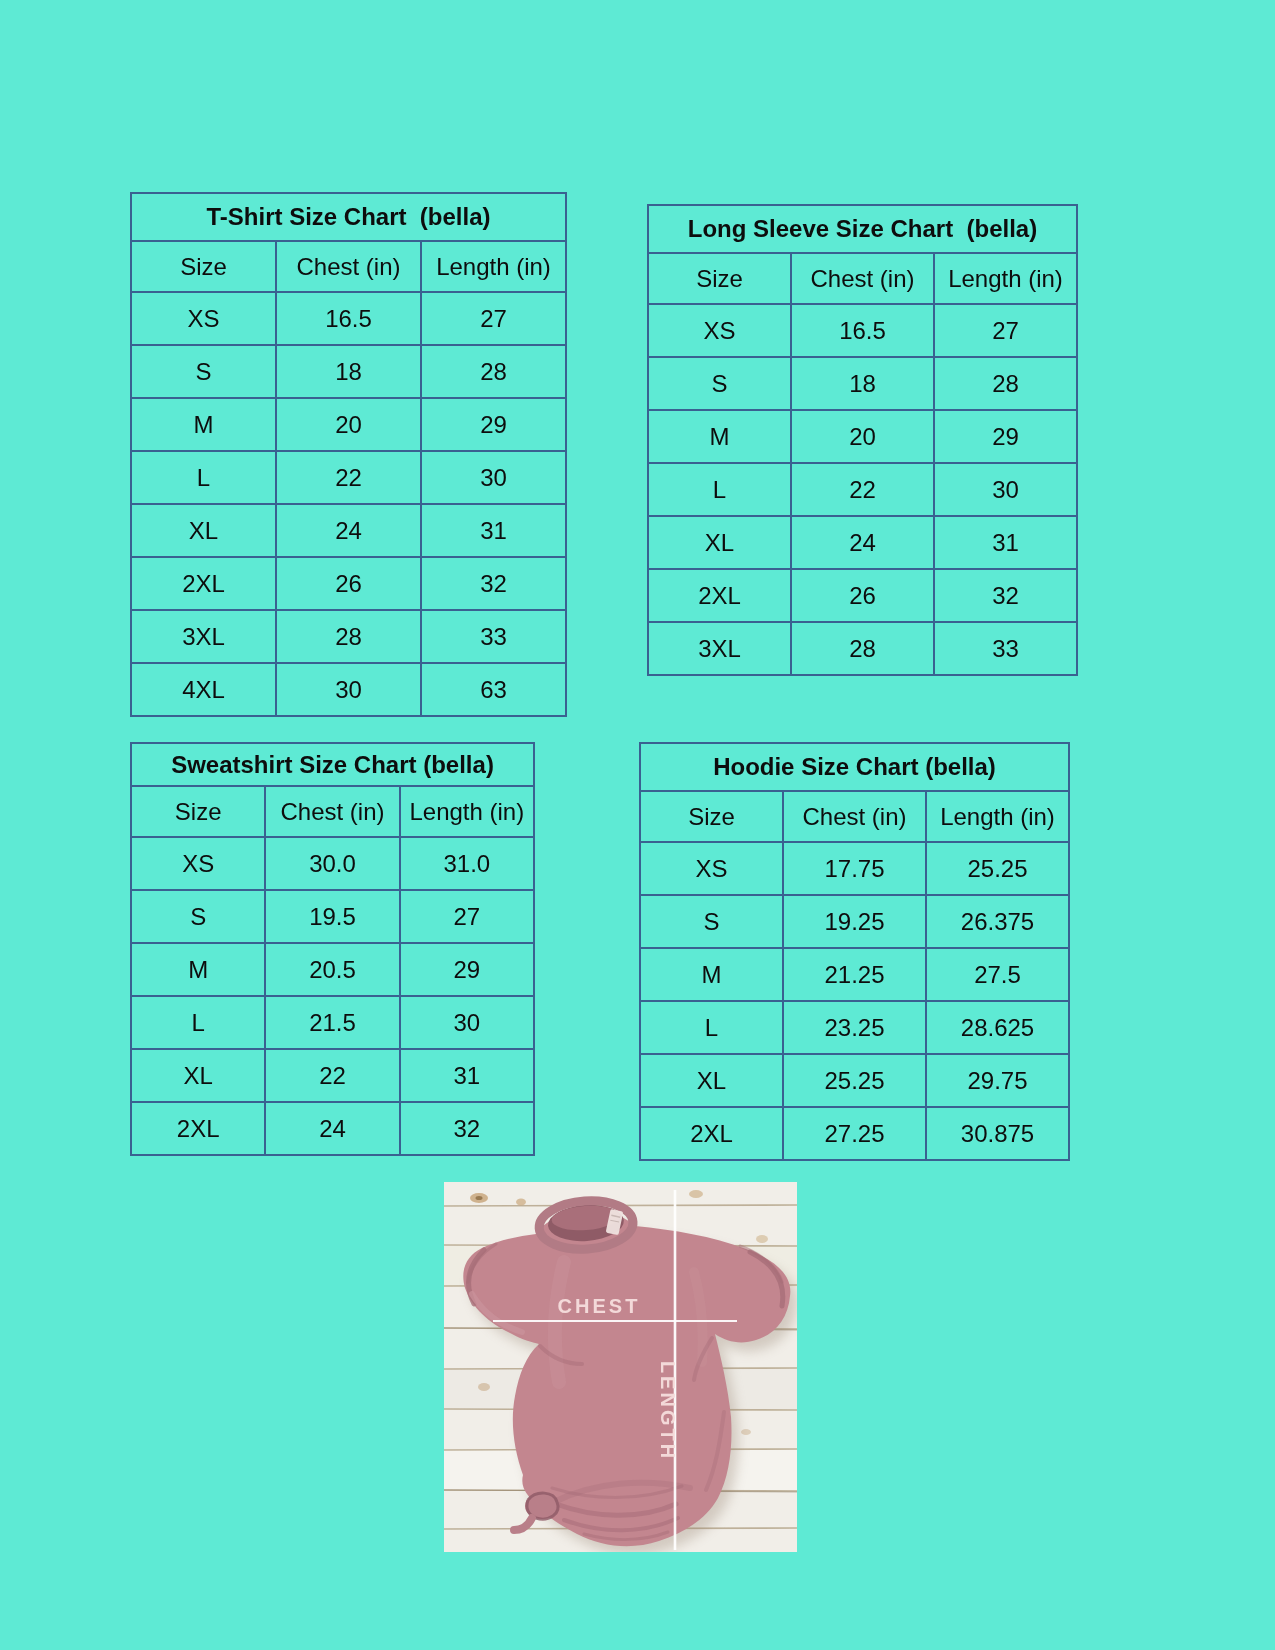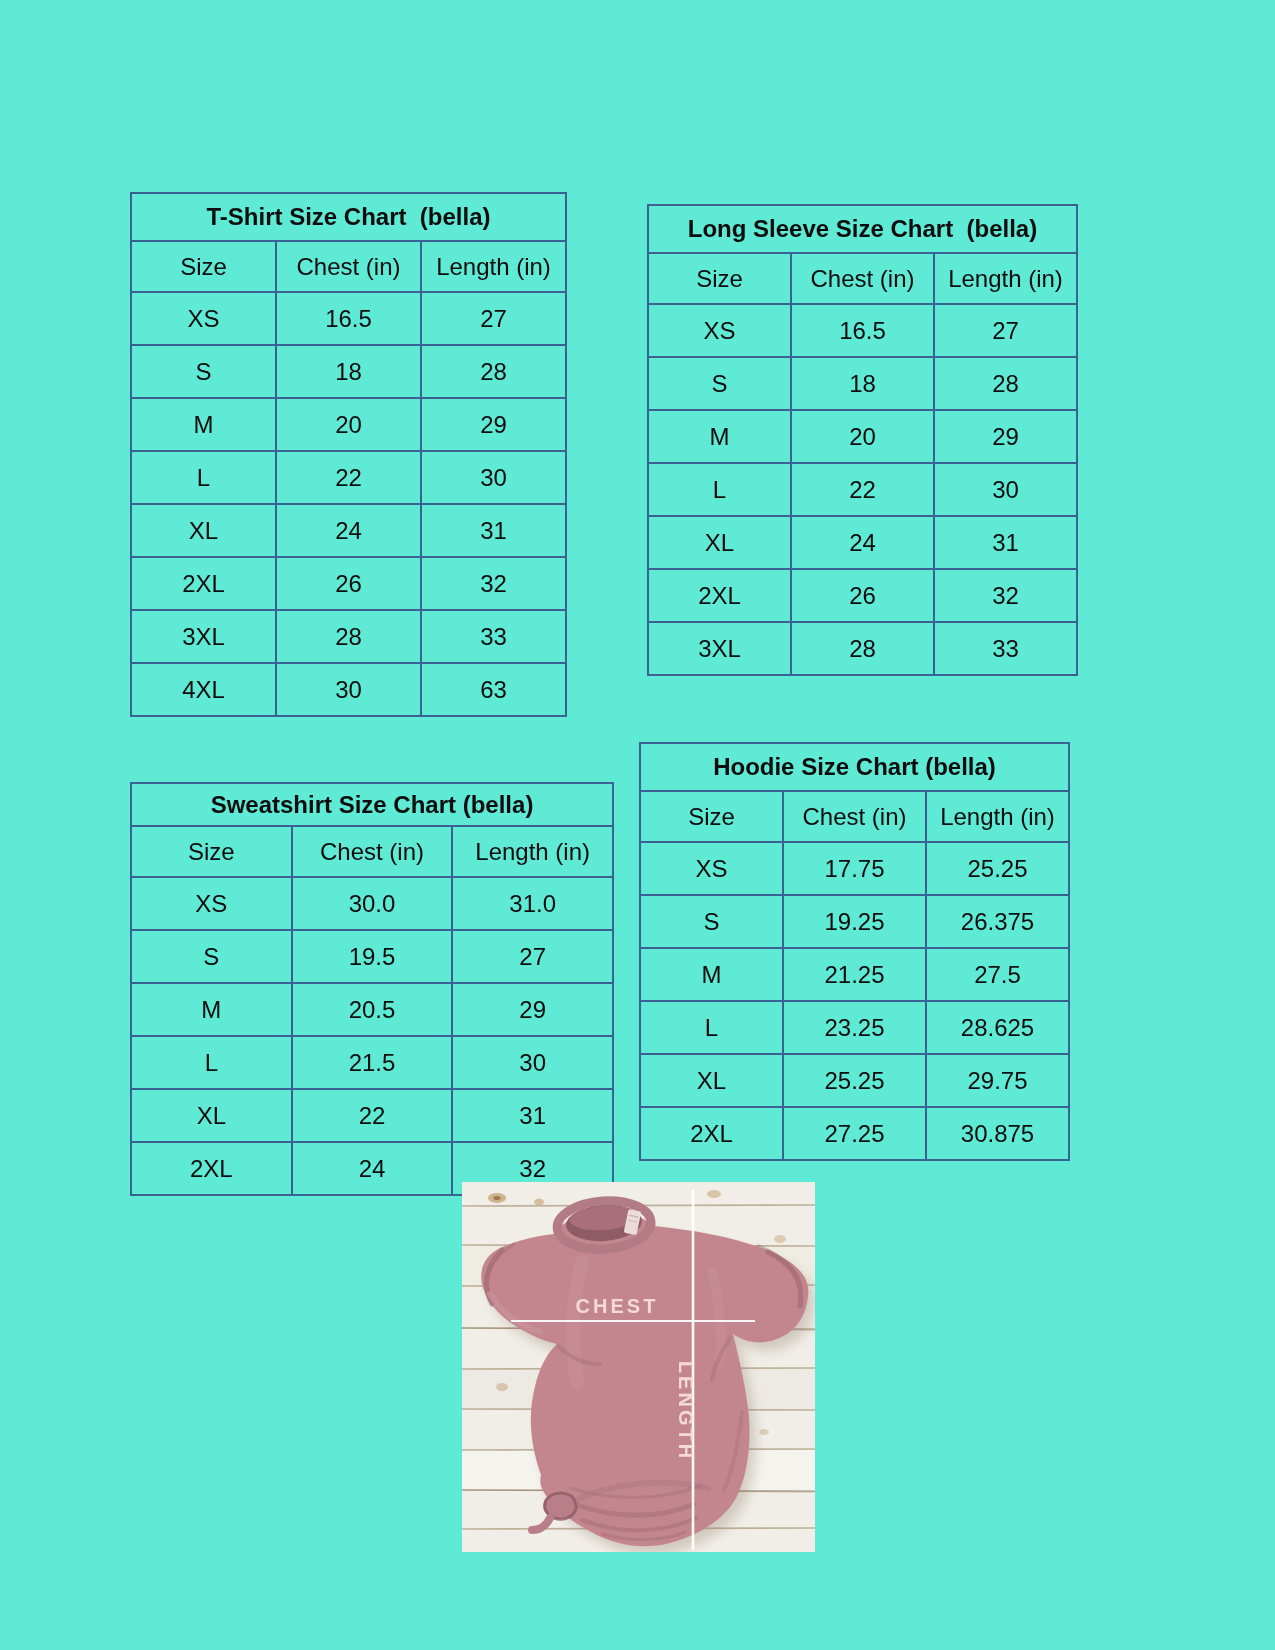--- a/index.html
+++ b/index.html
@@ -5,37 +5,37 @@
   :root { --accent:#3a6191; }
   html,body { margin:0; padding:0; background:#ffffff; }
   .page {
     position:relative; width:1275px; height:1650px;
     background:#5eead4; overflow:hidden;
     font-family:"Liberation Sans", sans-serif; color:#111;padding-left:15px;
   }
   .size-table { position:absolute; }
   .t1 { left:130px; top:192px; width:437px; }
   .t2 { left:647px; top:204px; width:431px; }
-  .t3 { left:130px; top:782px; width:484px;border-radius:15px; }
+  .t3 { left:130px; top:742px; width:405px;border-radius:15px; }
   .t4 { left:639px; top:742px; width:431px; }
   .size-table table {
     border-collapse:collapse; width:100%; table-layout:fixed;
   }
   .size-table td {
     border:2px solid var(--accent);
     text-align:center; vertical-align:middle;
     font-size:24px; color:#0d0d0d; padding:0;
     overflow:hidden;
   }
   .title-row td { height:46px; font-weight:bold; white-space:pre; }
   .t3 .title-row td { height:41px; }
   .header-row td { height:49px;margin-left:25px; }
   .data-row td { height:51px; }
   .photo {
-    position:absolute; left:462px; top:1182px; width:353px; height:290px;
+    position:absolute; left:444px; top:1182px; width:353px; height:290px;
   }
   .photo svg { display:block; }
 </style>
 </head>
 <body>
 
 <div class="page">
 
   <div class="size-table t1">
     <table>

